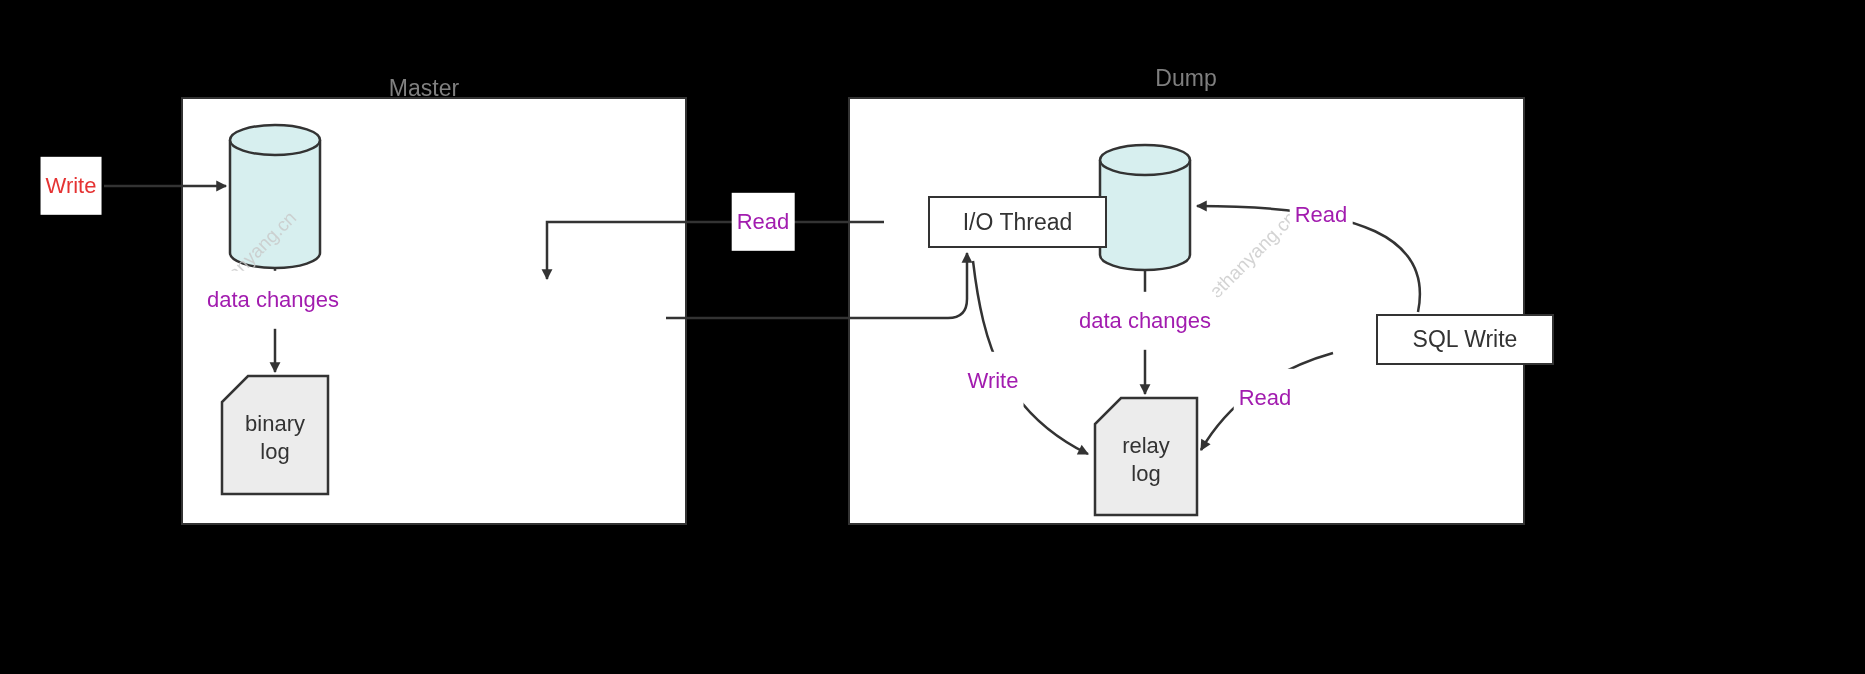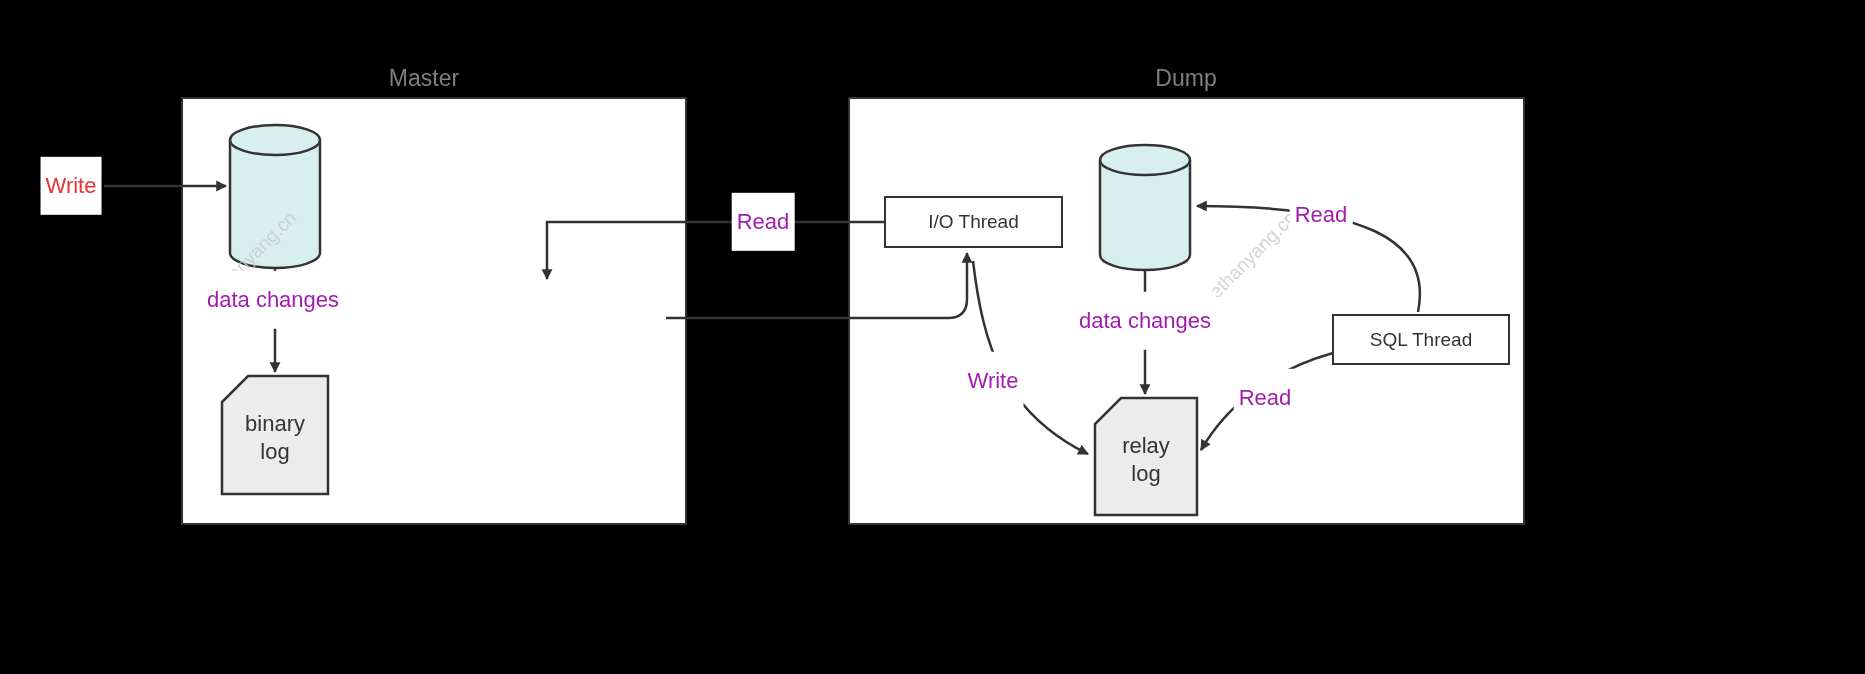--- a/index.html
+++ b/index.html
@@ -30,23 +30,24 @@
     white-space: nowrap;
   }
   .node-box {
     position: absolute;
     background: #fff;
     border: 2px solid #333;
     box-sizing: border-box;
     display: flex;
     align-items: center;
     justify-content: center;
-    font-size: 19px;
+    font-size: 23px;
     color: #333;
     white-space: nowrap;
+    margin-left: 44px;
   }
   .label {
     position: absolute;
     transform: translate(-50%, -50%);
     font-size: 22px;
     color: #a21caf;
     white-space: nowrap;
     line-height: 1.2;
   }
   .label.bg {
@@ -114,28 +115,28 @@
     <path d="M 666 318 L 948 318 Q 967 318 967 299 L 967 253" fill="none" stroke="#333" stroke-width="2.5" marker-end="url(#ah)"></path>
     <path d="M 973 261 C 983 345 1003 412 1088 454" fill="none" stroke="#333" stroke-width="2.5" marker-end="url(#ah)"></path>
     <path d="M 1145 270 L 1145 394" fill="none" stroke="#333" stroke-width="2.5" marker-end="url(#ah)"></path>
     <path d="M 1418 312 C 1433 238 1362 206 1197 206" fill="none" stroke="#333" stroke-width="2.5" marker-end="url(#ah)"></path>
     <path d="M 1333 353 C 1272 370 1227 405 1201 450" fill="none" stroke="#333" stroke-width="2.5" marker-end="url(#ah)"></path>
   </svg>
 
   <div class="watermark" style="left:253px; top:255px;">ethanyang.cn</div>
   <div class="watermark" style="left:1253px; top:255px;">ethanyang.cn</div>
 
-  <div class="group-title" style="left:424px; top:78px;">Master</div>
+  <div class="group-title" style="left:424px; top:88px;">Master</div>
   <div class="group-title" style="left:1186px; top:78px;">Dump</div>
 
   <div class="node-box" style="left:884px; top:196px; width:179px; height:52px;">
     <span>I/O Thread</span>
   </div>
   <div class="node-box" style="left:1332px; top:314px; width:178px; height:51px;">
-    <span>SQL Thread</span>
+    <span>SQL Write</span>
   </div>
 
   <div class="label red bg" style="left:71px; top:186px;">Write</div>
   <div class="label bg" style="left:273px; top:300px;">data changes</div>
   <div class="label bg" style="left:763px; top:222px;">Read</div>
   <div class="label bg" style="left:993px; top:381px;">Write</div>
   <div class="label bg" style="left:1321px; top:215px;">Read</div>
   <div class="label bg" style="left:1265px; top:398px;">Read</div>
   <div class="label bg" style="left:1145px; top:321px;">data changes</div>
 

